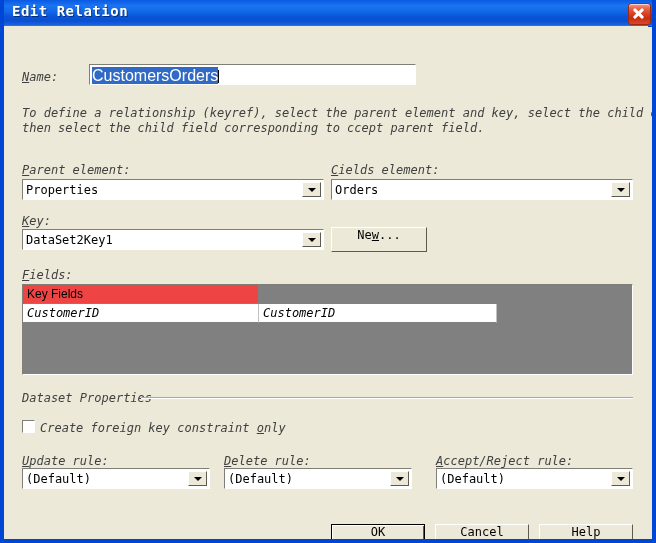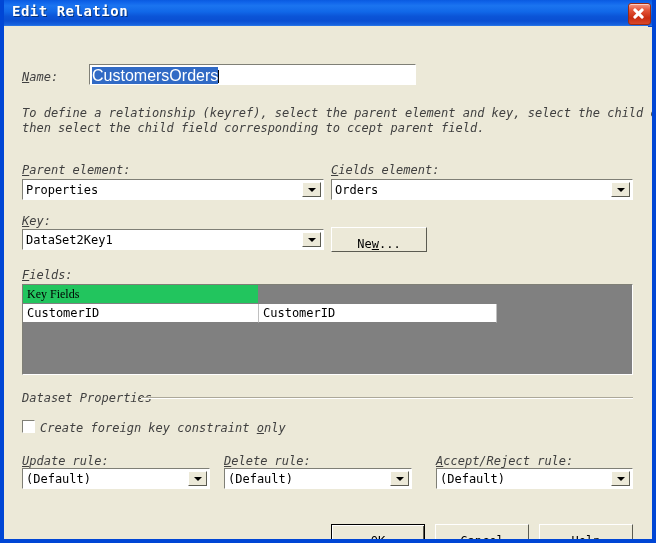--- a/index.html
+++ b/index.html
@@ -178,21 +178,21 @@
     border-top: 1px solid #ffffff;
     border-left: 1px solid #ffffff;
     border-right: 1px solid #5b5b51;
     border-bottom: 1px solid #5b5b51;
     font-family: "DejaVu Sans Mono", "Liberation Mono", monospace;
     font-size: 12px;
     color: #000000;
     text-align: center;
     cursor: pointer;
     display: flex;
-    align-items: flex-end;
+    align-items: flex-start;
     justify-content: center;
     white-space: nowrap;
   }
   .btn.default {
     border: 1px solid #000000;
     box-shadow: inset 1px 1px 0 #ffffff, inset -1px -1px 0 #5b5b51;
   }
 
   
   #fields-grid {
@@ -206,35 +206,36 @@
     overflow: hidden;
   }
   #fields-grid .hdr-row {
     position: absolute;
     left: 0; top: 0;
     height: 19px;
     display: flex;
   }
   #fields-grid .hdr-cell {
     box-sizing: border-box;
-    background: #22c55e;
+    background: #ef4444;
     border-right: 1px solid #808080;
     border-bottom: 1px solid #808080;
-    font-family: Liberation Serif, serif;
+    font-family: Liberation Sans, sans-serif;
     font-size: 12px;
     color: #000000;
     padding: 2px 0 0 4px;
     white-space: nowrap;
     cursor: pointer;
   }
   #fields-grid .data-row {
     position: absolute;
     left: 0; top: 19px;
     height: 19px;
     display: flex;
+    font-style: italic;
   }
   #fields-grid .data-cell {
     box-sizing: border-box;
     background: #ffffff;
     border-right: 1px solid #c0c0c0;
     border-bottom: 1px solid #808080;
     font-family: "DejaVu Sans Mono", "Liberation Mono", monospace;
     font-size: 12px;
     color: #000000;
     padding: 2px 0 0 4px;

